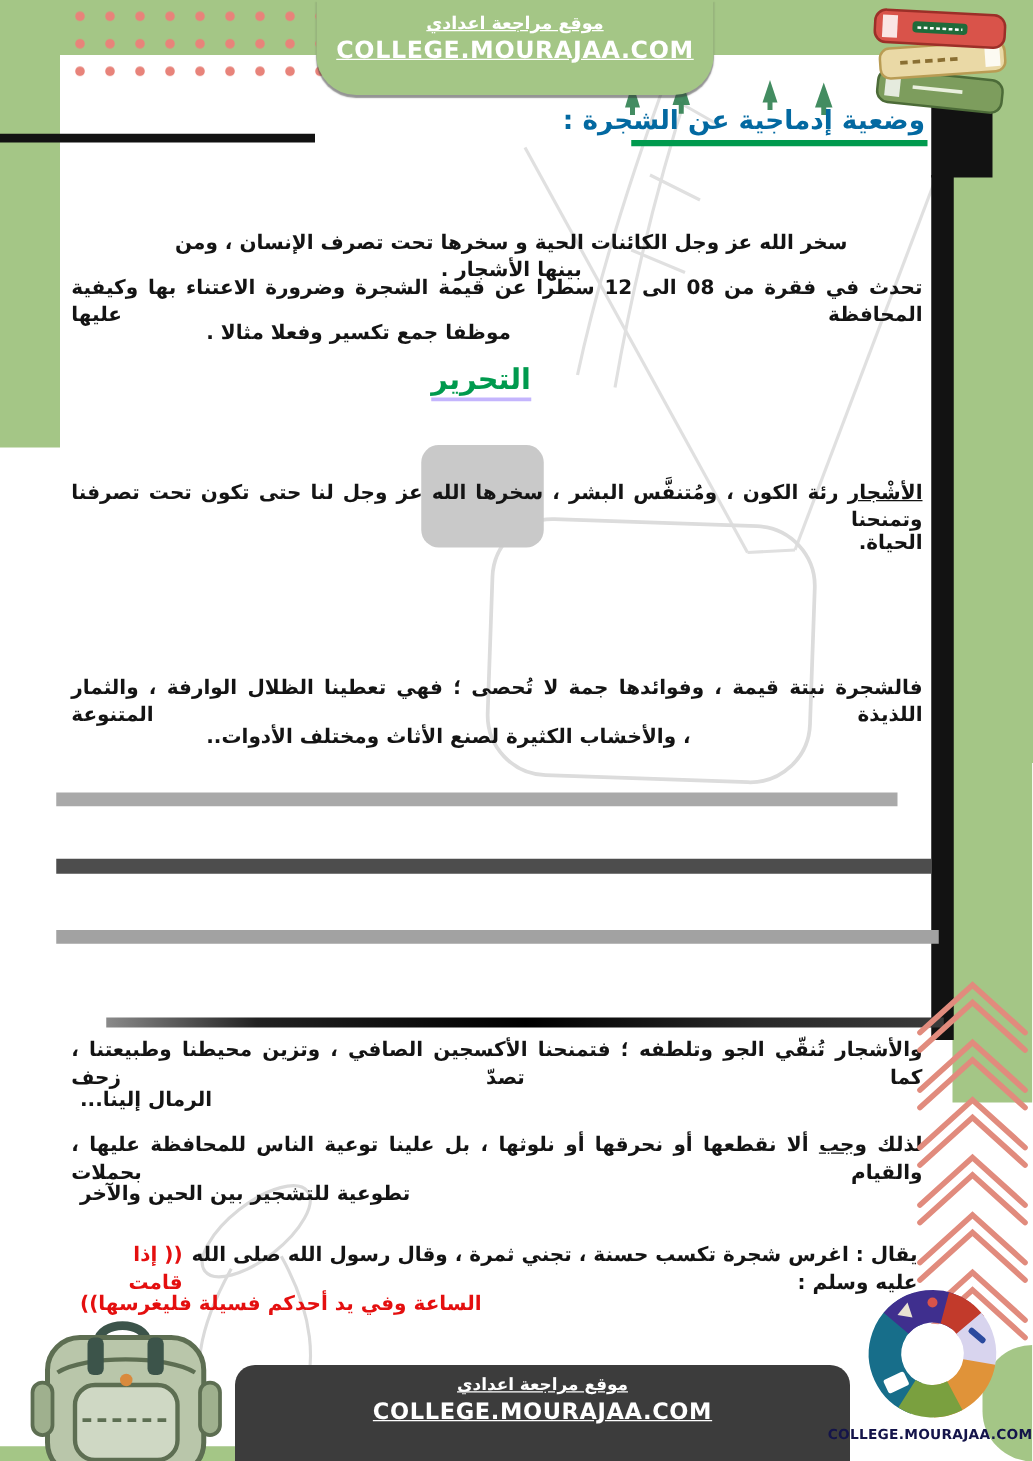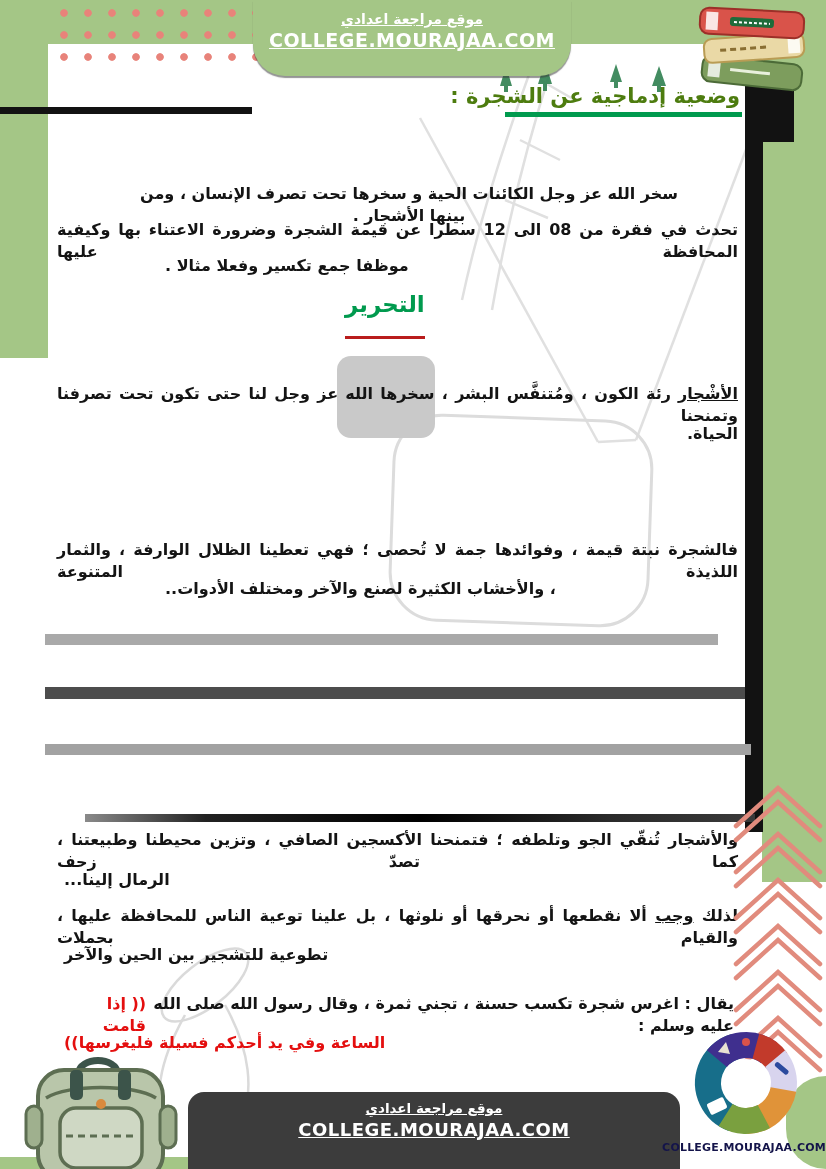--- a/index.html
+++ b/index.html
@@ -21,24 +21,24 @@
            letter-spacing:.5px;text-decoration:underline;}
   .topline{left:0;top:107px;width:252px;height:7px;background:#121212;}
   .rblock{left:745px;top:80px;width:49px;height:62px;background:#121212;}
   .rbar{left:745px;top:140px;width:18px;height:692px;background:#121212;}
   .botgreen{left:0;top:1157px;width:350px;height:12px;background:#a4c686;}
   .cornergreen{left:786px;top:1076px;width:40px;height:93px;background:#a4c686;
                border-radius:40px 0 0 40px;}
   
   .t{color:#141414;font-weight:bold;font-size:16px;line-height:1.35;direction:rtl;}
   .jline{left:57px;right:88px;text-align:justify;text-align-last:justify;}
-  .title{right:86px;top:84px;color:#4d7c0f;font-weight:bold;font-size:21px;direction:rtl;}
+  .title{right:86px;top:84px;color:#0369a1;font-weight:bold;font-size:21px;direction:rtl;}
   .title-bar{left:505px;top:112px;width:237px;height:5px;background:#009a4e;}
   .tahrir{left:345px;top:291px;color:#009a4e;font-weight:bold;font-size:23px;
-          border-bottom:3px solid #b91c1c;padding-bottom:19px;direction:rtl;text-align:center;}
+          border-bottom:3px solid #c4b5fd;padding-bottom:1px;direction:rtl;text-align:center;}
   .ul{text-decoration:underline;}
   .hl-box{left:337px;top:356px;width:98px;height:82px;background:#c9c9c9;border-radius:14px;}
   .bar1{left:45px;top:634px;width:673px;height:11px;background:#a9a9a9;}
   .bar2{left:45px;top:687px;width:700px;height:12px;background:#4d4d4d;}
   .bar3{left:45px;top:744px;width:706px;height:11px;background:#a2a2a2;}
   .att{left:57px;right:92px;top:769px;display:flex;align-items:flex-end;}
   .att .red{color:#e40f0f;font-weight:bold;font-size:15px;direction:rtl;white-space:nowrap;}
   .att .leader{flex:1;border-bottom:3px dotted #2f9c8c;margin:0 6px 5px 6px;height:1px;}
   .blackbar{left:85px;top:814px;width:670px;height:8px;
             background:linear-gradient(90deg,#8a8a8a,#222222 18%,#000000 50%,#2a2a2a 78%,#3a3a3a);}
@@ -124,21 +124,21 @@
 
   <div class="abs tahrir">التحرير</div>
 
   <div class="abs hl-box"></div>
   <div class="abs t jline" style="top:383px;">
     <span class="ul">الأشْجار</span><span> رئة الكون ، ومُتنفَّس البشر ، سخرها الله عز وجل لنا حتى تكون تحت تصرفنا وتمنحنا</span>
   </div>
   <div class="abs t" style="right:88px;top:423px;">الحياة.</div>
 
   <div class="abs t jline" style="top:539px;">فالشجرة نبتة قيمة ، وفوائدها جمة لا تُحصى ؛ فهي تعطينا الظلال الوارفة ، والثمار اللذيذة  المتنوعة</div>
-  <div class="abs t" style="left:165px;top:578px;">، والأخشاب الكثيرة  لصنع والآخر ومختلف الأدوات..</div>
+  <div class="abs t" style="left:165px;top:578px;">، والأخشاب الكثيرة  لصنع الأثاث ومختلف الأدوات..</div>
 
   <div class="abs bar1"></div>
   <div class="abs bar2"></div>
   <div class="abs bar3"></div>
 
 
   <div class="abs blackbar"></div>
 
   <div class="abs t jline" style="top:829px;">والأشجار تُنقّي الجو وتلطفه ؛ فتمنحنا الأكسجين الصافي ، وتزين محيطنا وطبيعتنا ، كما تصدّ زحف</div>
   <div class="abs t" style="left:64px;top:869px;">الرمال إلينا...</div>

